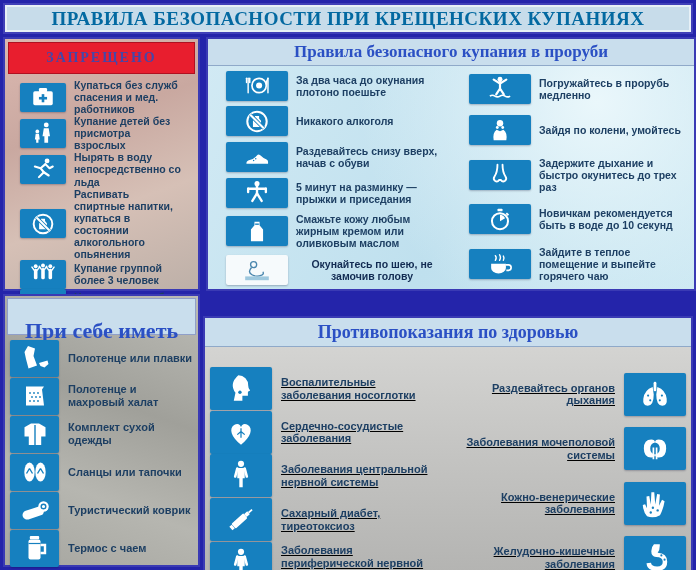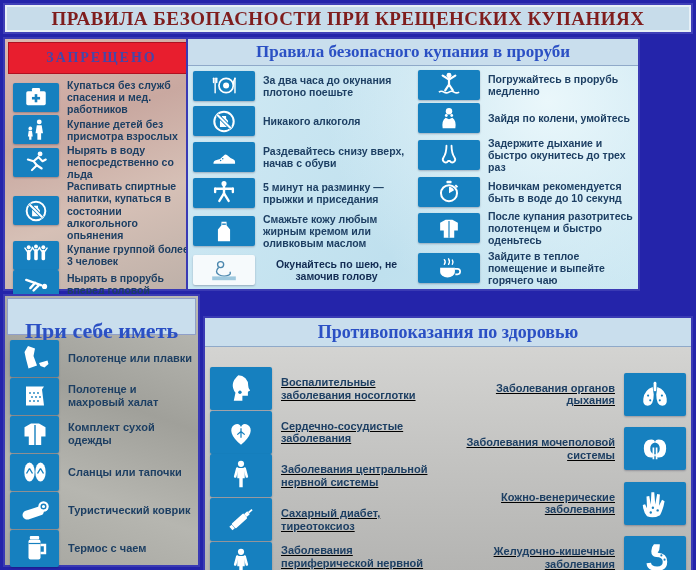--- a/index.html
+++ b/index.html
@@ -1,67 +1,67 @@
 <!DOCTYPE html>
 <html><head>
 <meta charset="utf-8">
 <style>
   html,body{margin:0;padding:0;}
   body{width:696px;height:570px;font-family:"Liberation Sans",sans-serif;}
   .poster{position:relative;width:696px;height:570px;background:#2424aa;overflow:hidden;}
   .title-bar{position:absolute;left:3px;top:3px;width:690px;height:31px;box-sizing:border-box;
     background:#c7dcea;border:2px solid #4040b8;box-shadow:inset 0 0 0 2px #e7f0f6;
     display:flex;align-items:center;justify-content:center;}
-  .title-bar span{font-family:"Liberation Serif",serif;font-weight:bold;font-size:19px;color:#7f1d1d;letter-spacing:.5px;}
+  .title-bar span{font-family:"Liberation Serif",serif;font-weight:bold;font-size:19px;color:#0369a1;letter-spacing:.5px;}
 
   .panel{position:absolute;box-sizing:border-box;border:2px solid #3a3ab4;}
   .panel-prohibited{left:3px;top:37px;width:197px;height:254px;
     background:linear-gradient(160deg,#dbb8b0 0%,#c9a8a0 35%,#d6c0b6 65%,#bdb0a8 100%);}
-  .panel-rules{left:186px;top:37px;width:454px;height:254px;
+  .panel-rules{left:206px;top:37px;width:490px;height:254px;
     background:radial-gradient(circle at 80% 25%,#eaf7fb 0%,rgba(234,247,251,0) 55%),
                linear-gradient(120deg,#d2eaf4 0%,#bfe0ee 55%,#cae7f2 100%);}
   .panel-bring{left:3px;top:294px;width:197px;height:273px;
     background:linear-gradient(200deg,#bcbcb6 0%,#a0a09a 40%,#b6b6b0 70%,#a6a6a0 100%);}
   .panel-contra{left:203px;top:294px;width:490px;height:273px;
     background:linear-gradient(180deg,#d8d8d6 0%,#c6c6c4 45%,#b2b2b0 100%);margin-top:22px;}
 
   .banner-red{margin:3px;height:30px;background:#e81e2e;border:1px solid #b01020;
     display:flex;align-items:center;justify-content:center;}
   .banner-red span{font-family:"Liberation Serif",serif;font-weight:bold;font-size:14px;color:#4646a8;letter-spacing:2px;}
   .bar-blue{background:#c9deed;border-bottom:1px solid #8fa9c9;display:flex;align-items:center;justify-content:center;}
   .rules-bar{height:26px;}
   .rules-bar span{font-family:"Liberation Serif",serif;font-weight:bold;font-size:17px;color:#2b50c4;}
   .bring-bar{margin:2px;height:35px;border:1px solid #8f9fc9;}
   .bring-bar span{font-family:"Liberation Serif",serif;font-weight:bold;font-size:22px;color:#2b50c4;margin-top:28px;}
   .contra-bar{height:28px;}
   .contra-bar span{font-family:"Liberation Serif",serif;font-weight:bold;font-size:18px;color:#2b50c4;}
 
   .list{display:flex;flex-direction:column;justify-content:space-around;}
-  .p-list{height:212px;padding:2px 8px;}
+  .p-list{height:212px;padding:2px 15px;}
   .item{display:flex;align-items:center;}
   .tile{background:#1680bf;border-radius:2px;flex:0 0 auto;display:flex;align-items:center;justify-content:center;
     box-shadow:0 1px 2px rgba(0,0,40,.25);}
   .tile-light{background:#f6fafc;}
   .p-tile{width:46px;height:29px;}.p-tile svg{width:30px;height:26px;}
   .r-tile{width:62px;height:30px;}.r-tile svg{width:30px;height:27px;}
   .b-tile{width:49px;height:37px;}.b-tile svg{width:32px;height:32px;}
   .c-tile{width:62px;height:43px;}.c-tile svg{width:34px;height:37px;}
   .txt{font-weight:bold;color:#1d3f63;line-height:1.15;}
   .p-txt{font-size:10.5px;margin-left:8px;}
   .r-txt{font-size:10.5px;margin-left:8px;}
   .b-txt{font-size:11px;margin-left:9px;}
   .c-txt{font-size:11px;}
   .c-left .c-txt{margin-left:9px;}
   .c-right{justify-content:flex-end;}
   .c-right .c-txt{margin-right:9px;text-align:right;}
   .emph{text-align:center;color:#122b52;font-size:10.5px;}
 
   .cols{display:flex;}
   .rules-cols{height:224px;}
-  .rules-col{width:50%;padding:2px 3px 2px 5px;box-sizing:border-box;height:100%;}
+  .rules-col{width:50%;padding:2px 3px 2px 18px;box-sizing:border-box;height:100%;}
   .contra-cols{height:238px;padding-top:20px;box-sizing:border-box;text-decoration:underline;}
   .contra-col{width:50%;padding:0 5px;box-sizing:border-box;height:100%;}
   .defs{position:absolute;width:0;height:0;overflow:hidden;}
 </style>
 </head>
 <body>
 
 <svg class="defs" aria-hidden="true">
   <symbol id="s-kit" viewBox="0 0 32 32">
     <rect x="4" y="9" width="24" height="17" rx="2" fill="#fff"></rect>
@@ -430,28 +430,20 @@
           <span class="tile r-tile">
               <svg viewBox="0 0 32 32">
                 <use href="#s-watch"></use>
               </svg>
             </span>
           <span class="txt r-txt">Новичкам рекомендуется быть в воде до 10 секунд</span>
         </div>
         <div class="item">
           <span class="tile r-tile">
               <svg viewBox="0 0 32 32">
-                <use href="#s-jacket"></use>
-              </svg>
-            </span>
-          <span class="txt r-txt">После купания разотритесь полотенцем и быстро оденьтесь</span>
-        </div>
-        <div class="item">
-          <span class="tile r-tile">
-              <svg viewBox="0 0 32 32">
                 <use href="#s-cup"></use>
               </svg>
             </span>
           <span class="txt r-txt">Зайдите в теплое помещение и выпейте горячего чаю</span>
         </div>
       </div>
     </div>
   </section>
 
   <section class="panel panel-bring">
@@ -552,21 +544,21 @@
           <span class="tile c-tile">
               <svg viewBox="0 0 32 32">
                 <use href="#s-figure"></use>
               </svg>
             </span>
           <span class="txt c-txt">Заболевания периферической нервной системы</span>
         </div>
       </div>
       <div class="list contra-col">
         <div class="item c-right">
-          <span class="txt c-txt">Заболевания органов дыхания</span>
+          <span class="txt c-txt">Раздевайтесь органов дыхания</span>
           <span class="tile c-tile">
               <svg viewBox="0 0 32 32">
                 <use href="#s-lungs"></use>
               </svg>
             </span>
         </div>
         <div class="item c-right">
           <span class="txt c-txt">Заболевания мочеполовой системы</span>
           <span class="tile c-tile">
               <svg viewBox="0 0 32 32">

